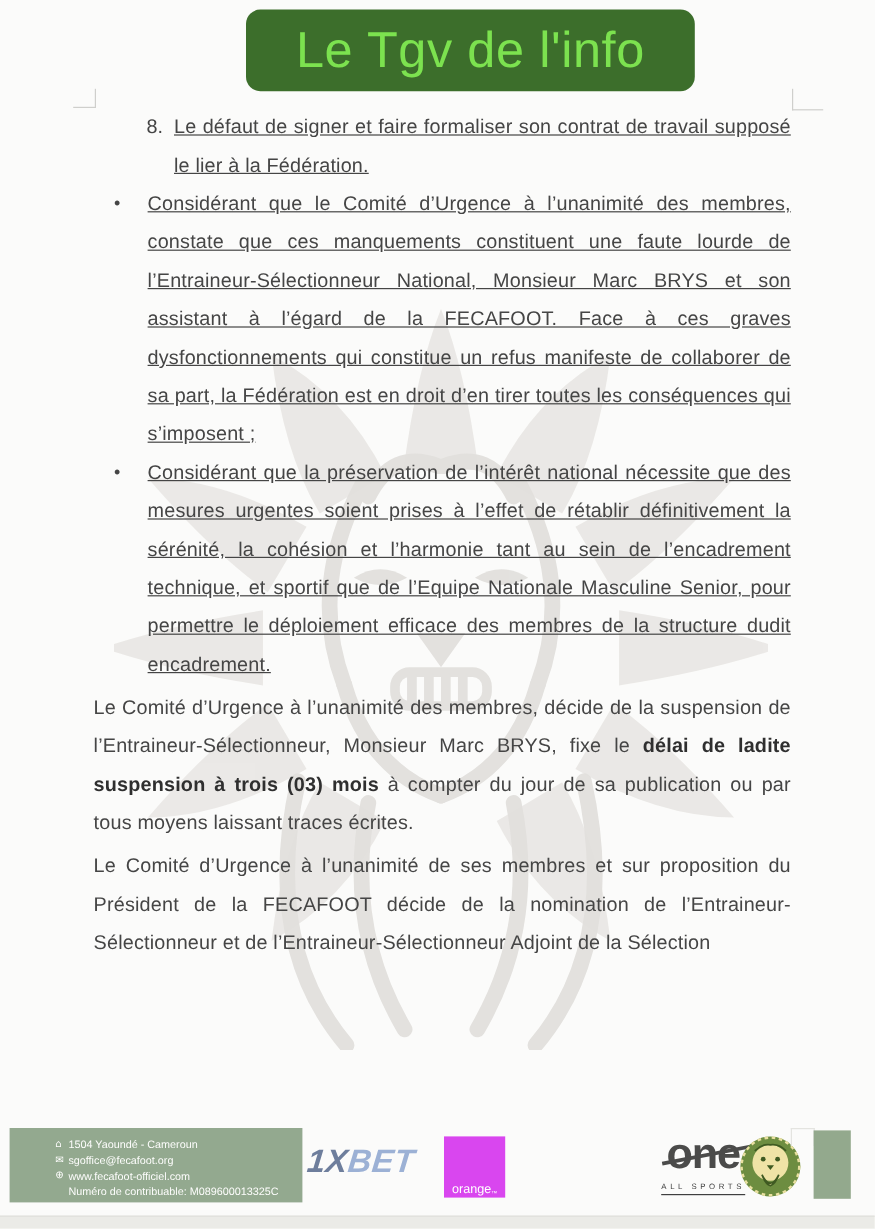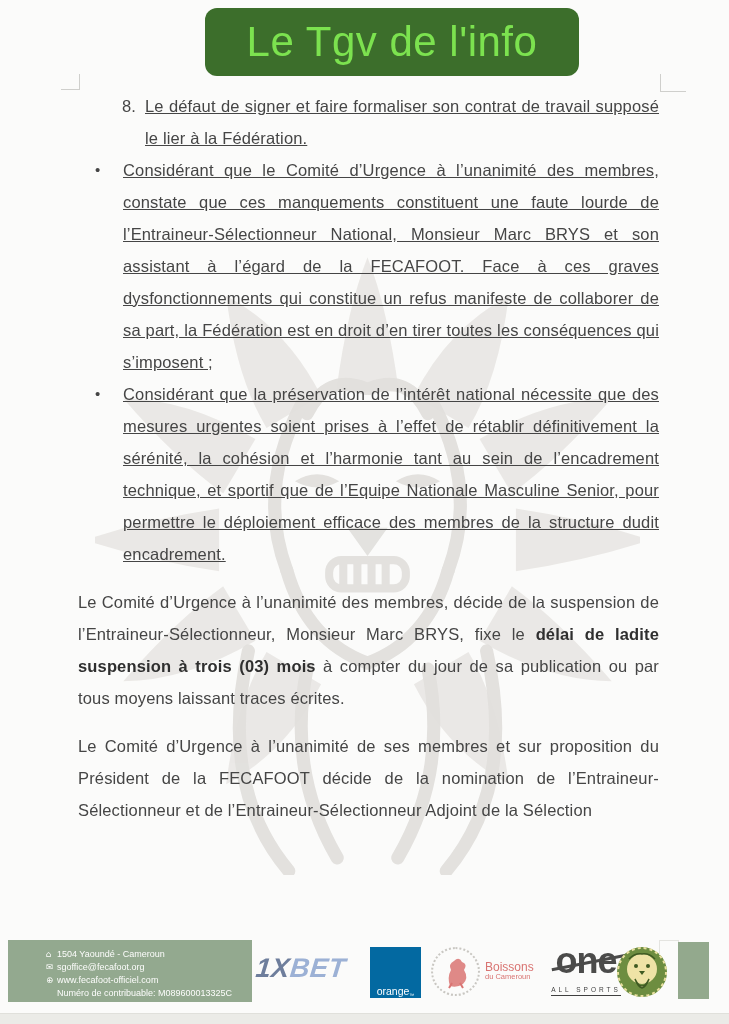--- a/index.html
+++ b/index.html
@@ -51,21 +51,21 @@
     position:absolute; left:78px; top:88px; width:581px; z-index:1;
     font-size:16.5px; line-height:32px; text-align:justify;
     letter-spacing:0.15px;
   }
   .row { display:flex; align-items:flex-start; }
   .item8 { margin-left:44px; margin-top:2px; }
   .item8 .marker { flex:none; width:23px; }
   .bullet-row { margin-left:17px; }
   .bullet-row .marker { flex:none; width:28px; font-size:15px; }
   .row .ptext { flex:1; text-align:justify;text-decoration:underline; }
-  .para { margin-top:16px; }
+  .para { margin-top:4px; }
   .intro { line-height:26px; margin-top:20px; }
   .res-heading {
     text-align:center; font-weight:bold; color:#333;
     text-decoration:underline; font-size:17px;
     margin-top:27px; margin-bottom:28px; line-height:22px;
   }
   .res-body { text-align:justify; }
   .bold-seg { font-weight:bold; color:#2f2f2f; }
 
   
@@ -83,21 +83,21 @@
   .onexbet {
     position:absolute; left:256px; top:17px;
     font-style:italic; font-weight:bold; font-size:27px;
     transform:skewX(-6deg); letter-spacing:0.5px; white-space:nowrap;
   }
   .onexbet .p1 { color:#6e7e9c; }
   .onexbet .p2 { color:#9cb1d5; }
 
   .orange-logo {
     position:absolute; left:370px; top:11px; width:51px; height:51px;
-    background:#0369a1; display:flex; align-items:flex-end; justify-content:center;
+    background:#d946ef; display:flex; align-items:flex-end; justify-content:center;
   }
   .orange-logo .olabel { color:#fff; font-size:10.5px; line-height:14px; }
   .orange-logo .otm { color:#fff; font-size:5px; vertical-align:super; }
 
   .boissons { position:absolute; left:431px; top:11px; display:flex; align-items:center; }
   .boissons-circle {
     width:49px; height:49px; border-radius:50%;
     border:2px dotted #c9c7c2;
     display:flex; align-items:center; justify-content:center; flex:none;
   }
@@ -235,32 +235,20 @@
 
     <div class="onexbet">
       <span class="p1">1X</span><span class="p2">BET</span>
     </div>
 
     <div class="orange-logo">
       <span class="olabel">orange</span>
         <span class="otm">™</span>
     </div>
 
-    <div class="boissons">
-      <span class="boissons-circle">
-        <svg width="28" height="34" viewBox="0 0 28 34">
-          <path d="M8,31 Q5,22 9,15 Q6,9 12,6 Q17,1 20,7 Q26,9 22,15 Q27,23 21,29 Q15,33 8,31 Z" fill="#d97472" opacity="0.85"></path>
-          <path d="M10,28 L7,33 M18,28 L21,33" stroke="#d97472" stroke-width="2" fill="none"></path>
-        </svg>
-      </span>
-      <span class="boissons-text">
-        <div class="b1">Boissons</div>
-        <div class="b2">du Cameroun</div>
-      </span>
-    </div>
 
     <div class="one-logo">
       <span class="one-word"><span>one</span><span class="one-slash"></span></span><br>
       <span class="one-sub">ALL SPORTS</span>
     </div>
 
     <svg class="lion-logo" viewBox="0 0 54 54" xmlns="http://www.w3.org/2000/svg">
       <circle cx="27" cy="27" r="25" fill="#6d8d40"></circle>
       <circle cx="27" cy="27" r="24" fill="none" stroke="#e9e0a0" stroke-width="2" stroke-dasharray="3,3"></circle>
       <circle cx="27" cy="24" r="15" fill="#efe3a6"></circle>

